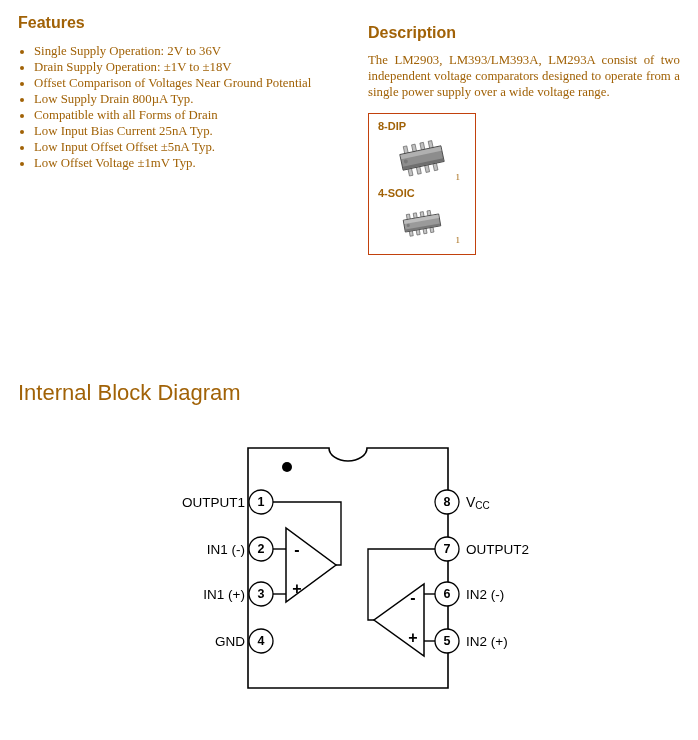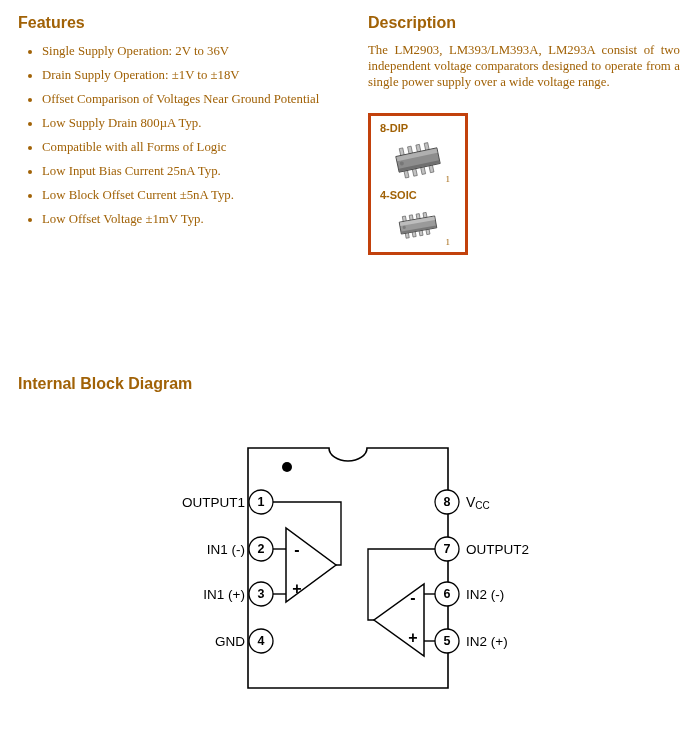--- a/index.html
+++ b/index.html
@@ -5,63 +5,63 @@
   html,body { margin:0; padding:0; background:#fff; }
   .page {
     position:relative; width:698px; height:740px; background:#fff;
     font-family:"Liberation Sans", sans-serif; color:#a16207; overflow:hidden;
   }
   .sect-title { font-family:"Liberation Sans", sans-serif; font-weight:bold; font-size:16px; margin:0; }
   .features { position:absolute; left:18px; top:14px; width:335px; }
   .features ul { margin:11px 0 0 0; padding-left:16px; }
   .features li {
     font-family:"Liberation Serif", serif; font-size:12.8px; line-height:16px;
-    list-style-type:disc; margin:8px;
+    list-style-type:disc; margin:0;
   }
-  .description { position:absolute; left:368px; top:14px; width:324px; }
+  .description { position:absolute; left:368px; top:24px; width:324px; }
   .description p {
     font-family:"Liberation Serif", serif; font-size:12.8px; line-height:16px;
     margin:10px 12px 0 0; text-align:justify;
   }
   .package-box {
-    position:absolute; left:368px; top:113px; width:100px; height:142px;
-    border:3px solid #c2410c; box-sizing:border-box; padding:6px 9px 2px 9px;
+    position:absolute; left:368px; top:113px; width:108px; height:142px;
+    border:1px solid #c2410c; box-sizing:border-box; padding:6px 9px 2px 9px;
   }
   .pkg-label { font-size:11px; font-weight:bold; line-height:13px; }
   .pkg-icon-wrap {
     position:relative; width:100%; height:50px;
     display:flex; align-items:center; justify-content:center;
   }
   .pkg-icon-wrap.soic { height:46px; }
   .pkg-pin1 {
     position:absolute; right:6px; bottom:1px;
     font-family:"Liberation Serif", serif; font-size:9px; line-height:9px;
   }
   .pkg-gap { height:4px; }
-  .ibd-title { position:absolute; left:18px; top:362px; font-size:16px; font-weight:bold;text-align:right; }
+  .ibd-title { position:absolute; left:18px; top:362px; font-size:22px; font-weight:normal;text-align:right; }
   .diagram-svg { position:absolute; left:0; top:0; width:698px; height:740px; }
   .svg-label { font-family:"Liberation Sans", sans-serif; font-size:13.5px; }
   .svg-num { font-family:"Liberation Sans", sans-serif; font-size:12.5px; font-weight:bold; }
   .svg-sign { font-family:"Liberation Sans", sans-serif; font-size:16px; font-weight:bold; }
 </style>
 </head>
 <body>
 
 <div class="page">
 
   <section class="features">
     <h2 class="sect-title">Features</h2>
     <ul>
       <li>Single Supply Operation: 2V to 36V</li>
       <li>Drain Supply Operation: ±1V to ±18V</li>
       <li>Offset Comparison of Voltages Near Ground Potential</li>
       <li>Low Supply Drain 800µA Typ.</li>
-      <li>Compatible with all Forms of Logic</li>
+      <li>Compatible with all Forms of Drain</li>
       <li>Low Input Bias Current 25nA Typ.</li>
-      <li>Low Block Offset Current ±5nA Typ.</li>
+      <li>Low Input Offset Offset ±5nA Typ.</li>
       <li>Low Offset Voltage ±1mV Typ.</li>
     </ul>
   </section>
 
   <section class="description">
     <h2 class="sect-title">Description</h2>
     <p>The LM2903, LM393/LM393A, LM293A consist of two independent voltage comparators designed to operate from a single power supply over a wide voltage range.</p>
   </section>
 
   <div class="package-box">

